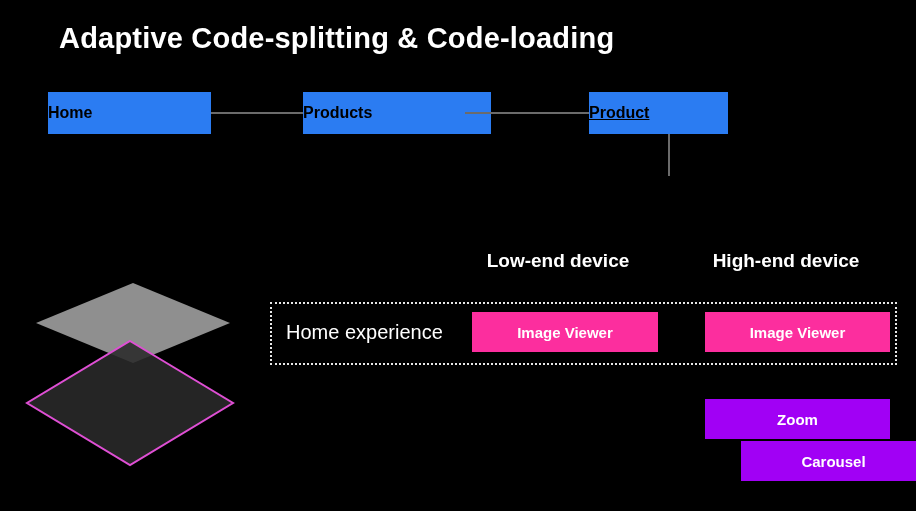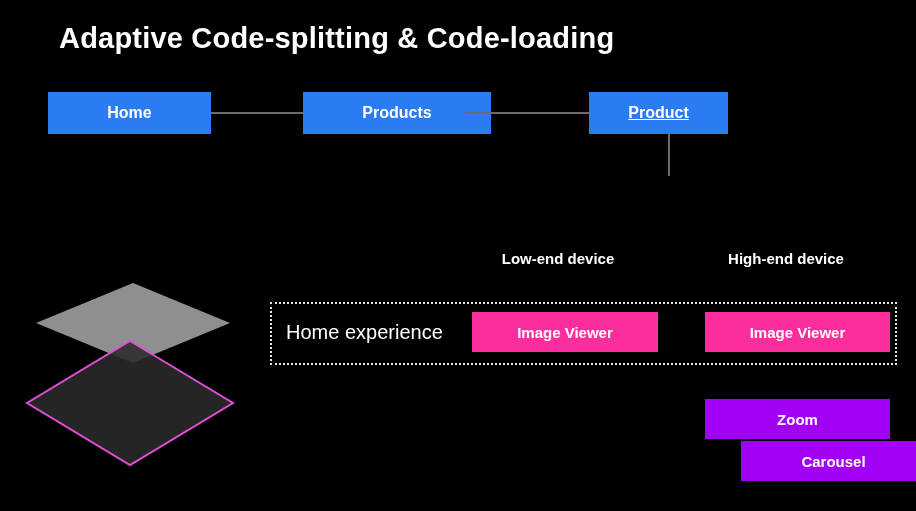--- a/index.html
+++ b/index.html
@@ -23,22 +23,21 @@
     margin: 0;
     color: #fff;
     font-size: 29px;
     font-weight: 600;
     letter-spacing: 0.2px;
   }
   .node {
     position: absolute;
     height: 42px;
     line-height: 42px;
-    text-align: center;
-    color: #ffffff;
+    color: #000000;
     font-size: 16px;
     font-weight: bold;
     background: #2b7cf2;
   }
   .node-home     { left: 48px;  top: 92px; width: 163px; }
   .node-products { left: 303px; top: 92px; width: 188px; }
   .node-product  { left: 589px; top: 92px; width: 139px; text-decoration: underline; }
   .connector {
     position: absolute;
     background: #6b6b6b;
@@ -55,21 +54,21 @@
     font-size: 16px;
     font-weight: bold;
     background: #6d9eeb;
   }
   .col-label {
     position: absolute;
     top: 250px;
     width: 200px;
     text-align: center;
     color: #fff;
-    font-size: 15px;
+    font-size: 19px;
     font-weight: 600;
   }
   .col-low  { left: 458px; }
   .col-high { left: 686px; }
   .core-box {
     position: absolute;
     left: 270px; top: 302px; width: 627px; height: 63px;
     border: 2px dotted #e8e8e8;
     box-sizing: border-box;
   }

